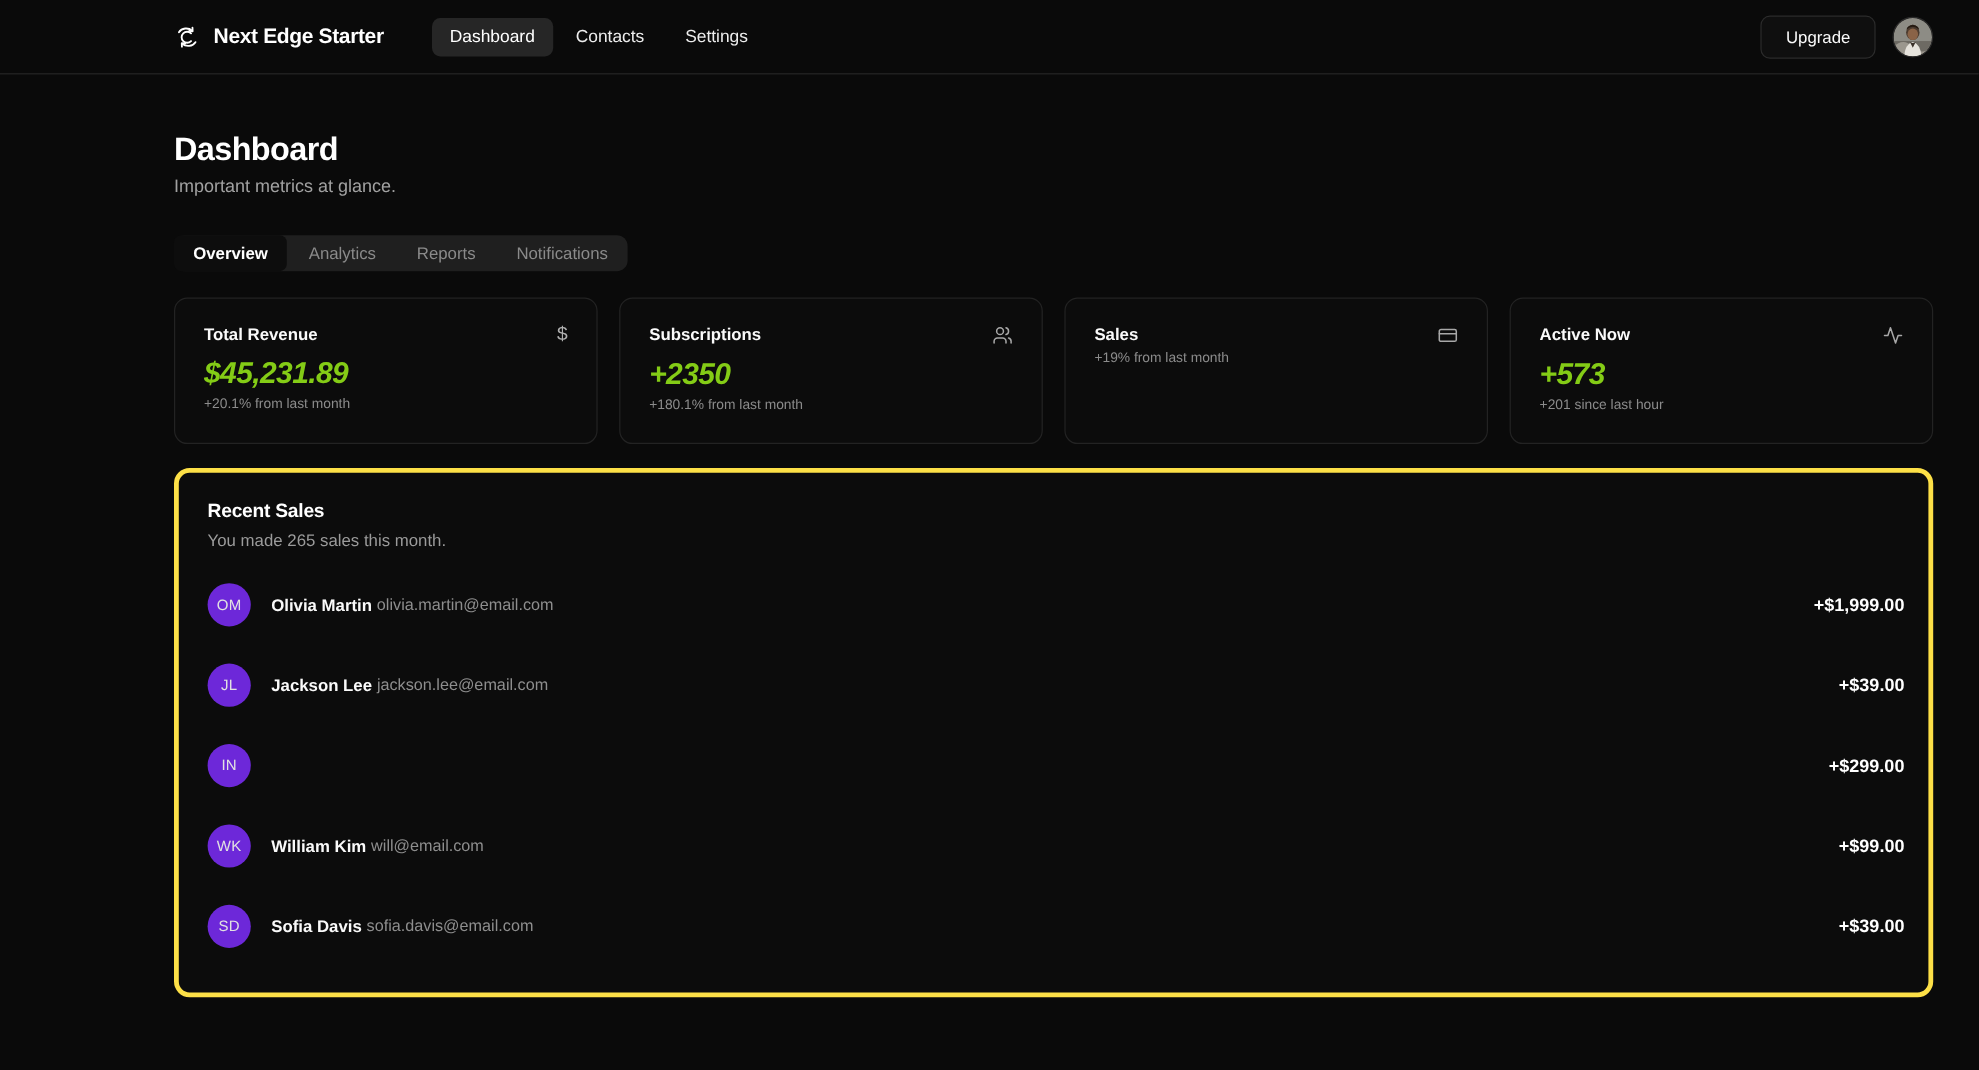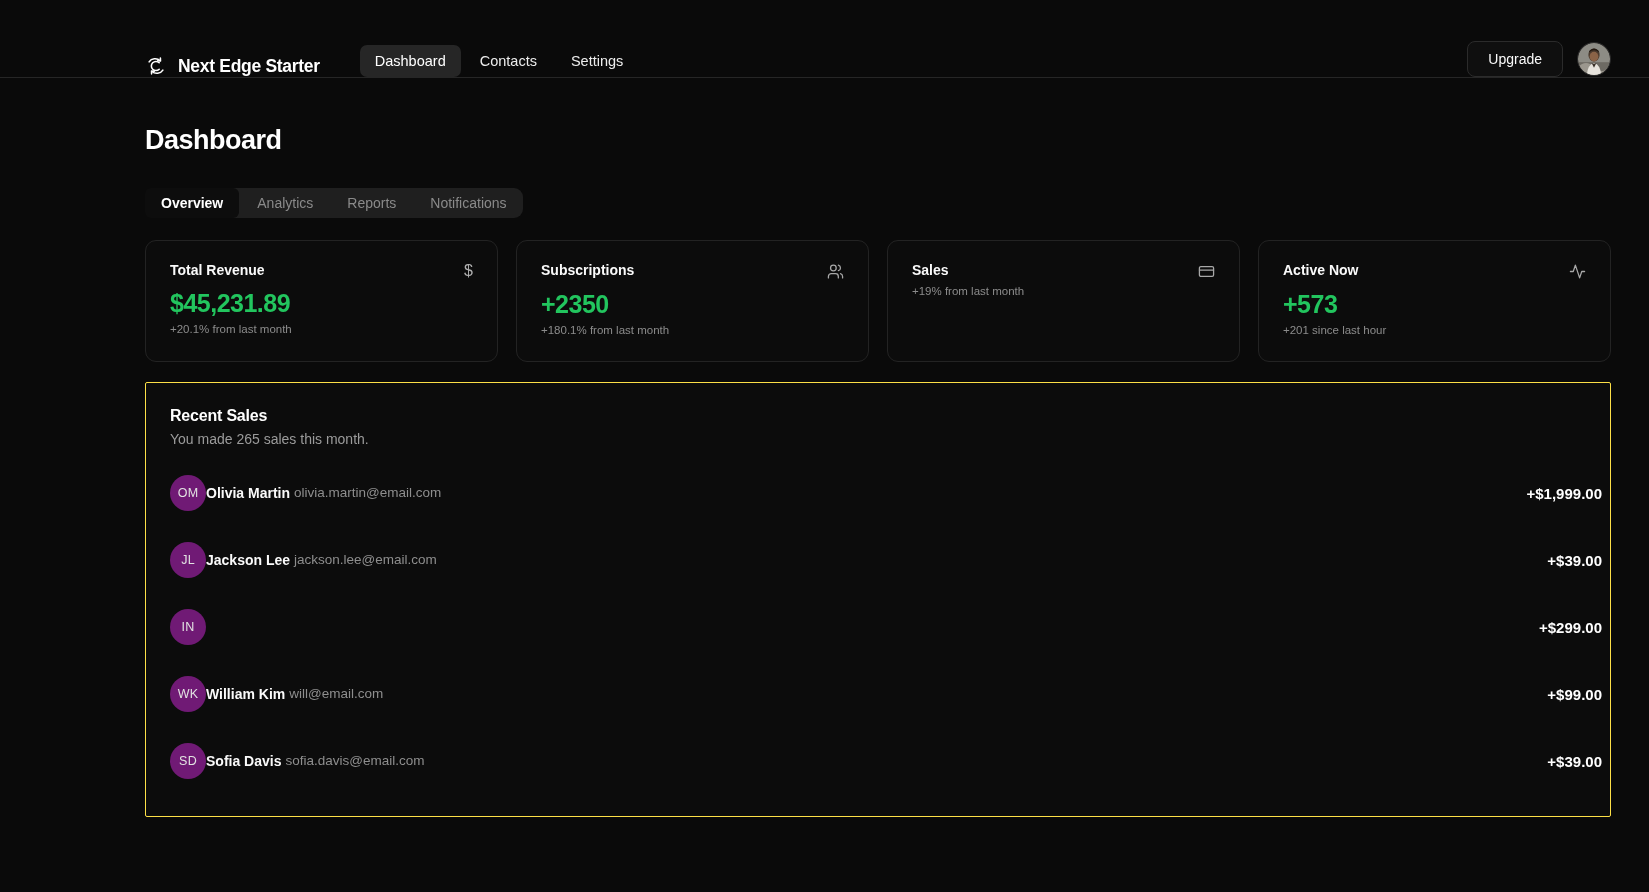--- a/index.html
+++ b/index.html
@@ -12,25 +12,25 @@
   }
 
   body {
     font-family: "Liberation Sans", sans-serif;
     color: #fafafa;
     -webkit-font-smoothing: antialiased;
   }
 
   
   .topbar {
-    height: 78px;
+    height: 62px;
     width: 100%;
     border-bottom: 1px solid #262626;
     display: flex;
-    align-items: flex-end;
+    align-items: center;
     padding: 0 38px 0 145px;
     background: #0a0a0a;
   }
 
   .brand {
     display: flex;
     align-items: center;
     gap: 11px;
     margin-right: 40px;
     flex: none;
@@ -195,38 +195,39 @@
     font-size: 16px;
     color: #b0b0b0;
     line-height: 1;
     font-family: "Liberation Sans", sans-serif;
   }
 
   .stat-value {
     font-size: 25px;
     font-weight: 700;
     letter-spacing: -0.5px;
-    color: #22c55e;
+    color: #84cc16;
     margin-top: 10px;
     line-height: 1.15;
+    font-style: italic;
   }
 
   .stat-sub {
     font-size: 11.5px;
     color: #8c8c8c;
     margin-top: 5px;
   }
 
   
   .sales-card {
     background: #0c0c0c;
-    border: 1px solid #fde047;
-    border-radius: 2px;
+    border: 4px solid #fde047;
+    border-radius: 13px;
     margin-top: 20px;
-    padding: 24px 8px 26px 24px;
+    padding: 24px 20px 26px 24px;
   }
 
   .sales-title {
     font-size: 16px;
     font-weight: 700;
     color: #ffffff;
     letter-spacing: -0.2px;
   }
 
   .sales-subtitle {
@@ -244,28 +245,29 @@
     align-items: center;
     padding: 11px 0;
     margin-bottom: 9px;
   }
   .sale-row:last-child { margin-bottom: 0; }
 
   .sale-avatar {
     width: 36px;
     height: 36px;
     border-radius: 50%;
-    background: #701a75;
+    background: #6d28d9;
     color: #e2e2e2;
     display: flex;
     align-items: center;
     justify-content: center;
     font-size: 12.5px;
     font-weight: 500;
     flex: none;
+    margin-right: 17px;
     letter-spacing: 0.2px;
   }
 
   .sale-info { display: flex; flex-direction: row; gap: 4px; }
 
   .sale-name {
     font-size: 14px;
     font-weight: 600;
     color: #fafafa;
     line-height: 1.15;
@@ -329,20 +331,21 @@
           <path d="M17 25 L20 31 L23 25 Q20 27 17 25 Z" fill="#3a3129"></path>
         </g>
       </svg>
     </div>
   </div>
 </div>
 
 <div class="page">
 
   <h1 class="page-title">Dashboard</h1>
+  <div class="page-subtitle">Important metrics at glance.</div>
 
   
   <div class="tabs">
     <button class="tab active">Overview</button>
     <button class="tab">Analytics</button>
     <button class="tab">Reports</button>
     <button class="tab">Notifications</button>
   </div>
 
   

